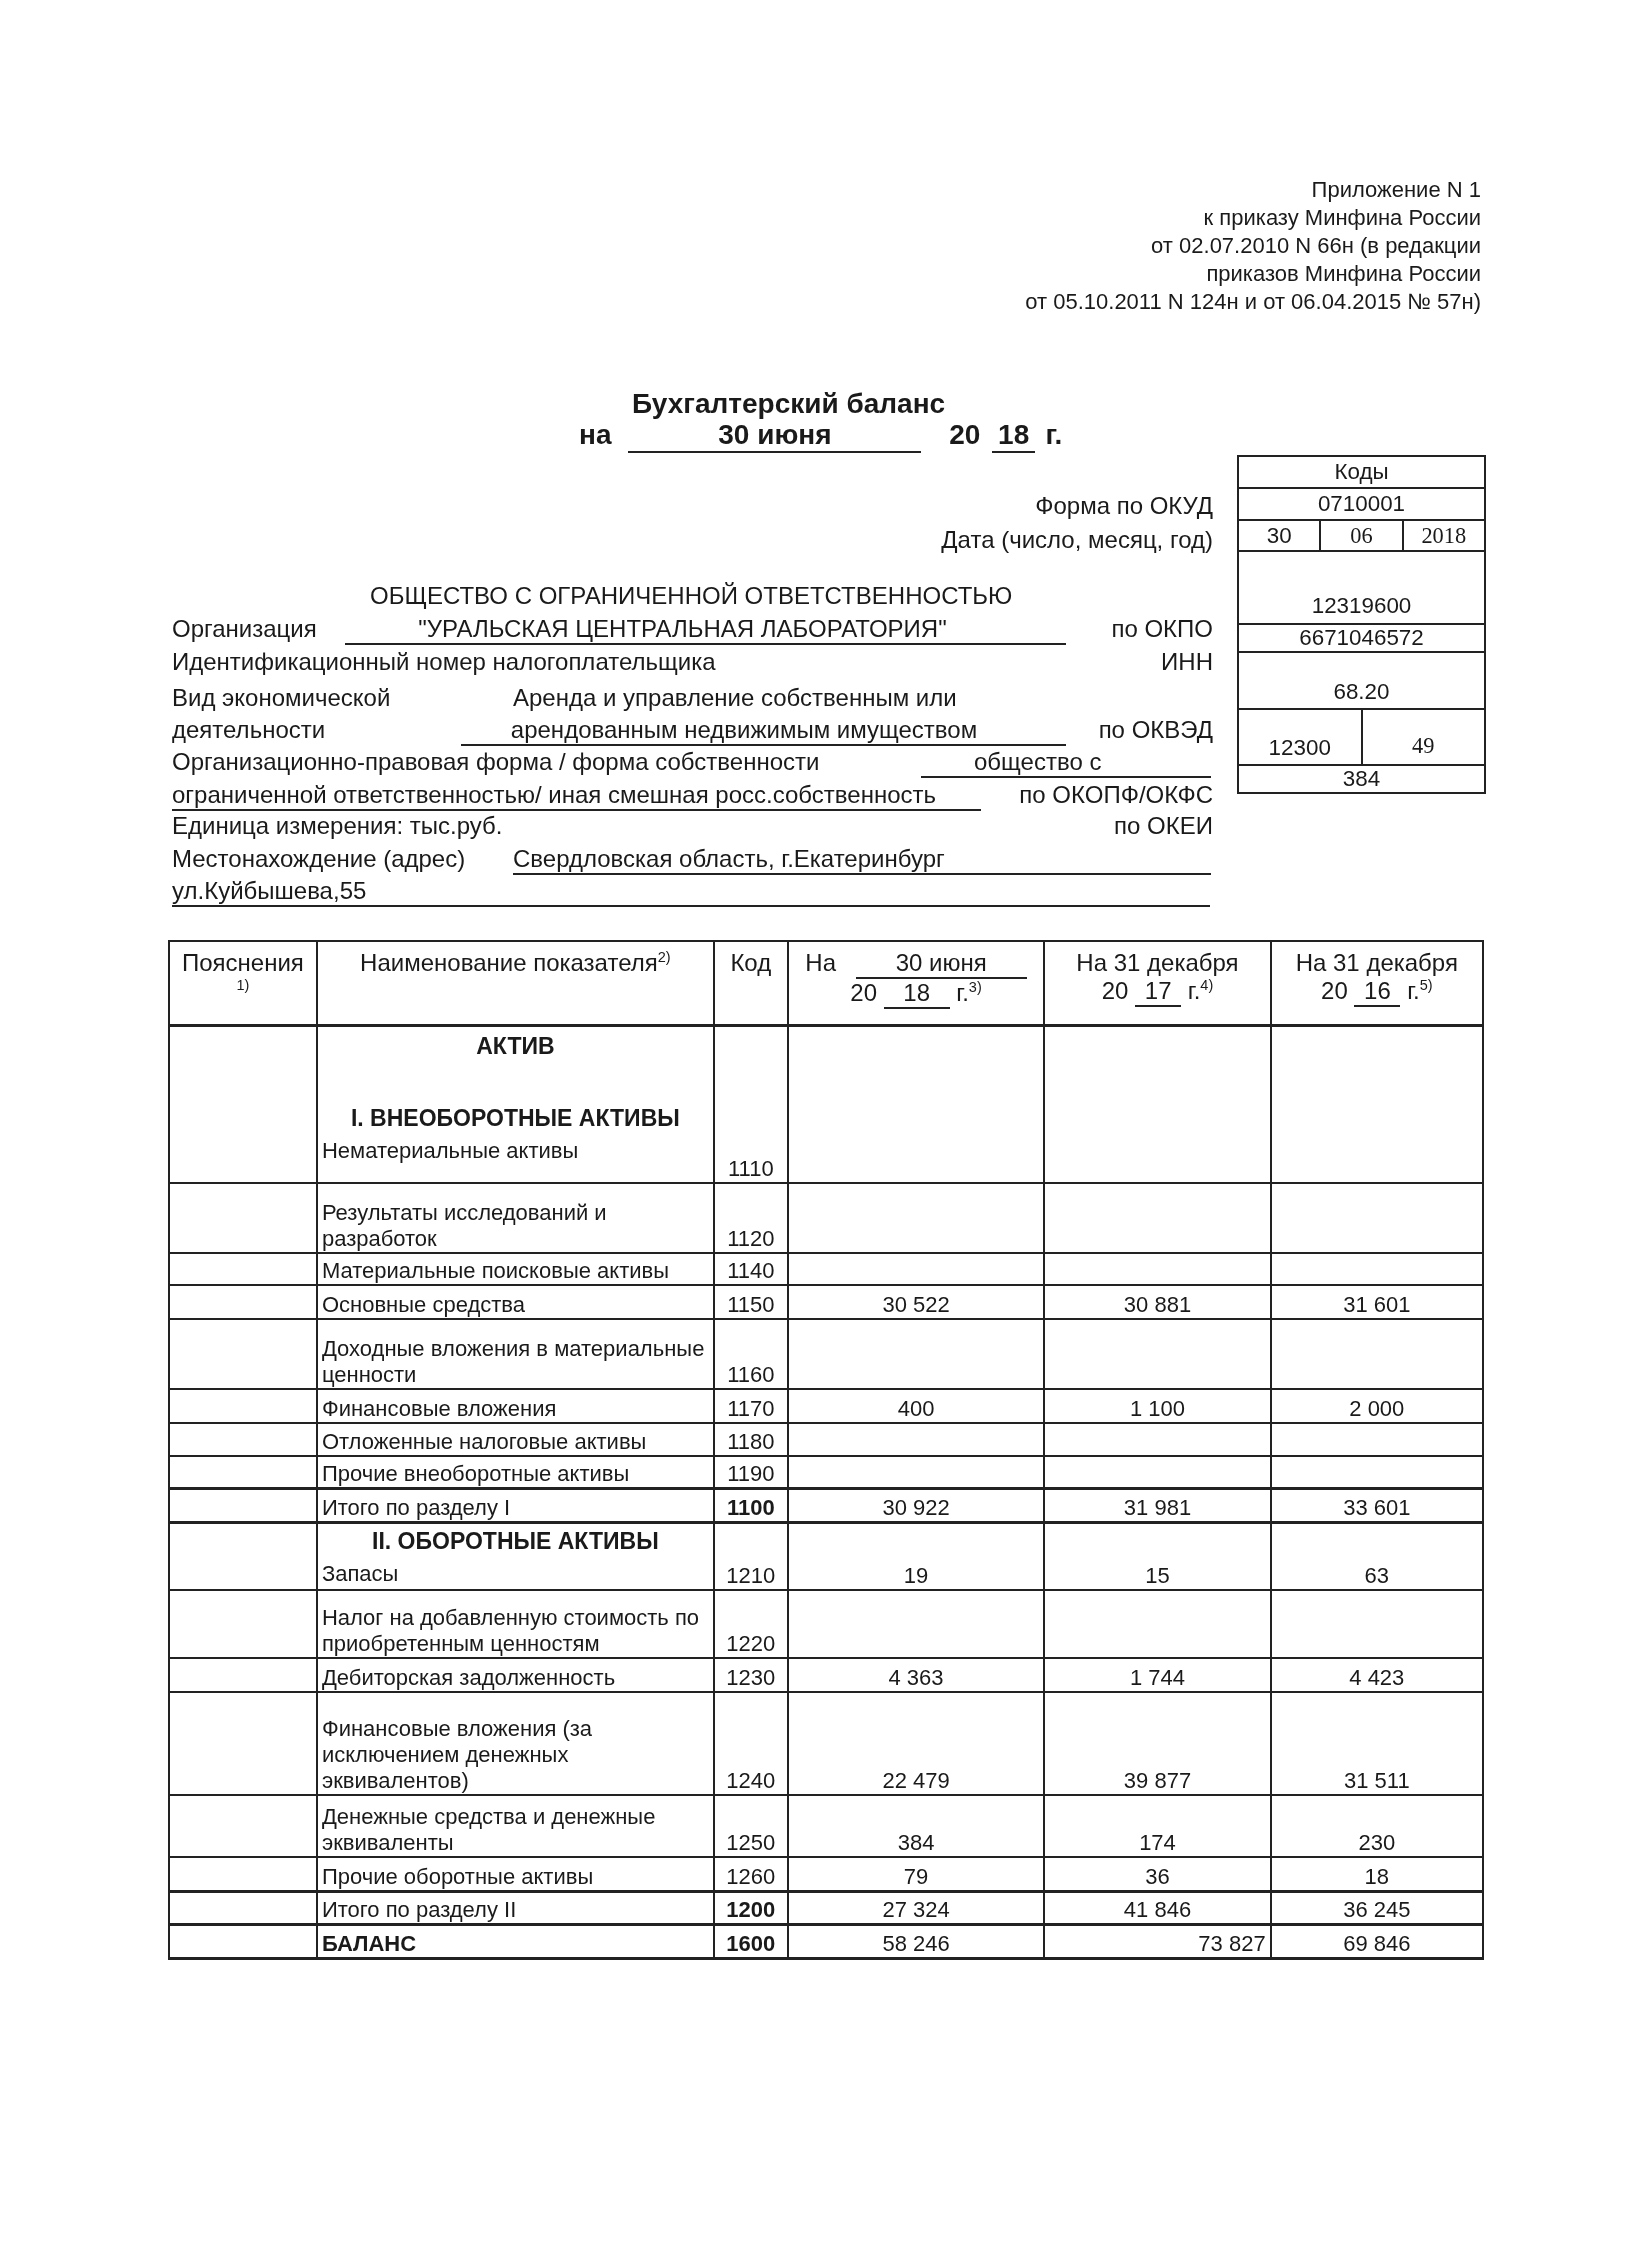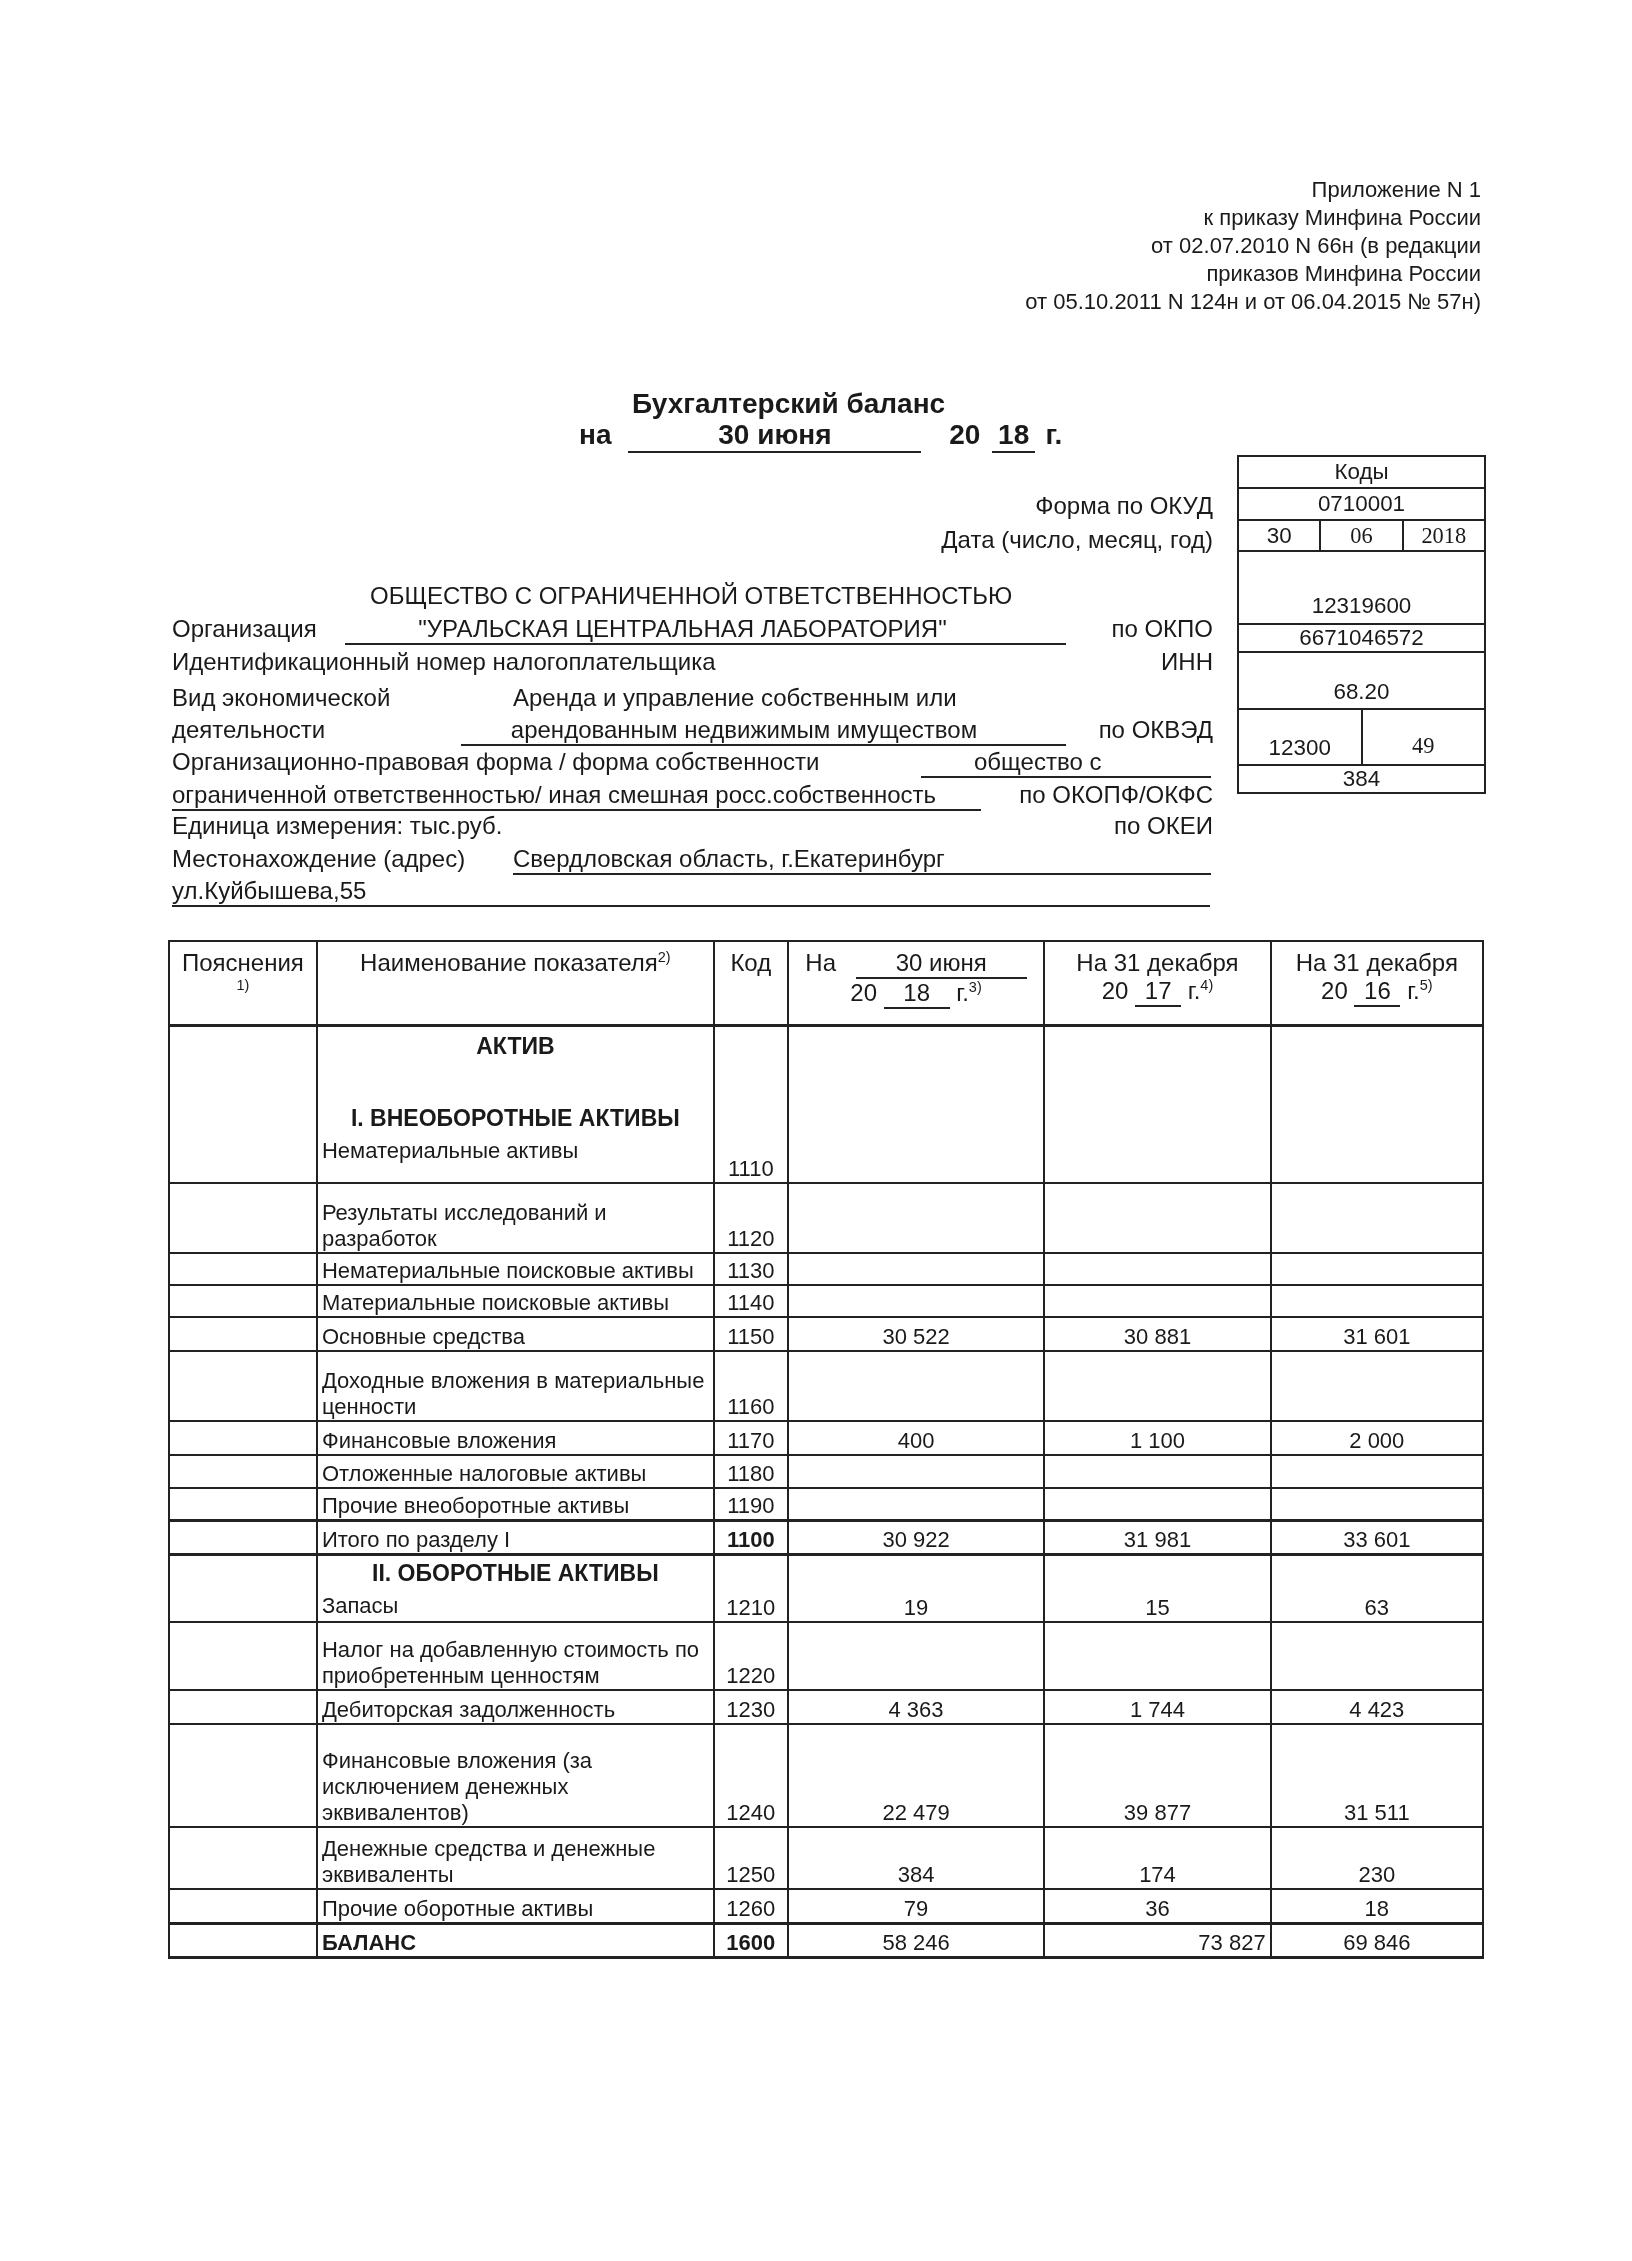--- a/index.html
+++ b/index.html
@@ -155,28 +155,20 @@
   <tr style="height:70px;">
     <td></td>
         <td>Результаты исследований и разработок</td>
     <td class="code">1120</td>
     <td class="num"></td>
         <td class="num"></td>
         <td class="num"></td>
   </tr>
   <tr style="height:32px;">
     <td></td>
-        <td>Нематериальные поисковые активы</td>
-    <td class="code">1130</td>
-    <td class="num"></td>
-        <td class="num"></td>
-        <td class="num"></td>
-  </tr>
-  <tr style="height:32px;">
-    <td></td>
         <td>Материальные поисковые активы</td>
     <td class="code">1140</td>
     <td class="num"></td>
         <td class="num"></td>
         <td class="num"></td>
   </tr>
   <tr style="height:34px;">
     <td></td>
         <td>Основные средства</td>
     <td class="code">1150</td>
@@ -268,20 +260,28 @@
         <td class="num">230</td>
   </tr>
   <tr style="height:34px;">
     <td></td>
         <td>Прочие оборотные активы</td>
     <td class="code">1260</td>
     <td class="num">79</td>
         <td class="num">36</td>
         <td class="num">18</td>
   </tr>
+  <tr style="height:33px;" class="bold thick">
+    <td></td>
+        <td>Итого по разделу II</td>
+    <td class="code">1200</td>
+    <td class="num">27 324</td>
+        <td class="num">41 846</td>
+        <td class="num">36 245</td>
+  </tr>
   <tr style="height:34px;" class="bold thick">
     <td style="border-bottom:3.3px solid #222;"></td>
         <td class="name-b" style="border-bottom:3.3px solid #222;">БАЛАНС</td>
     <td class="code" style="border-bottom:3.3px solid #222;">1600</td>
     <td class="num" style="border-bottom:3.3px solid #222;">58 246</td>
         <td class="num" style="border-bottom:3.3px solid #222;text-align:right;">73 827</td>
         <td class="num" style="border-bottom:3.3px solid #222;">69 846</td>
   </tr>
 </tbody>
   </table>

